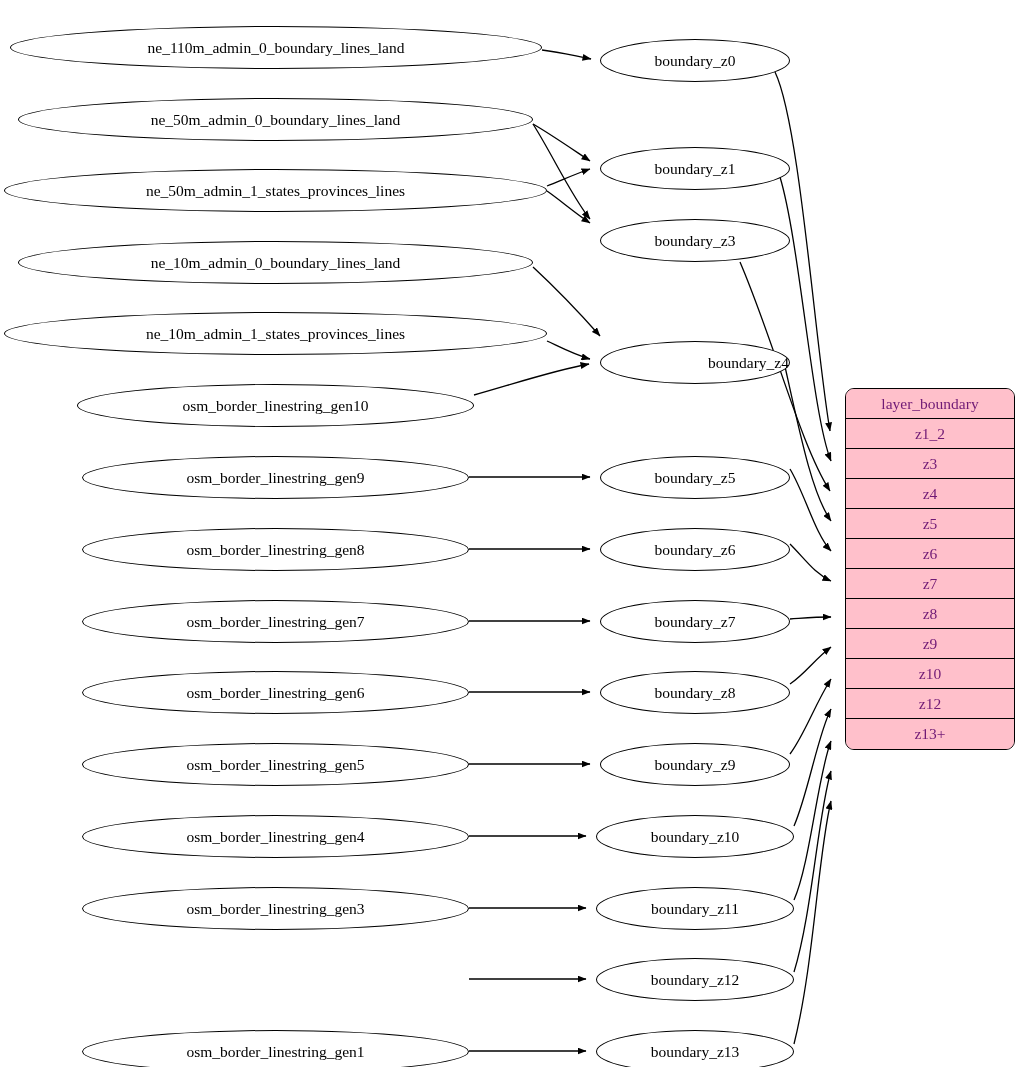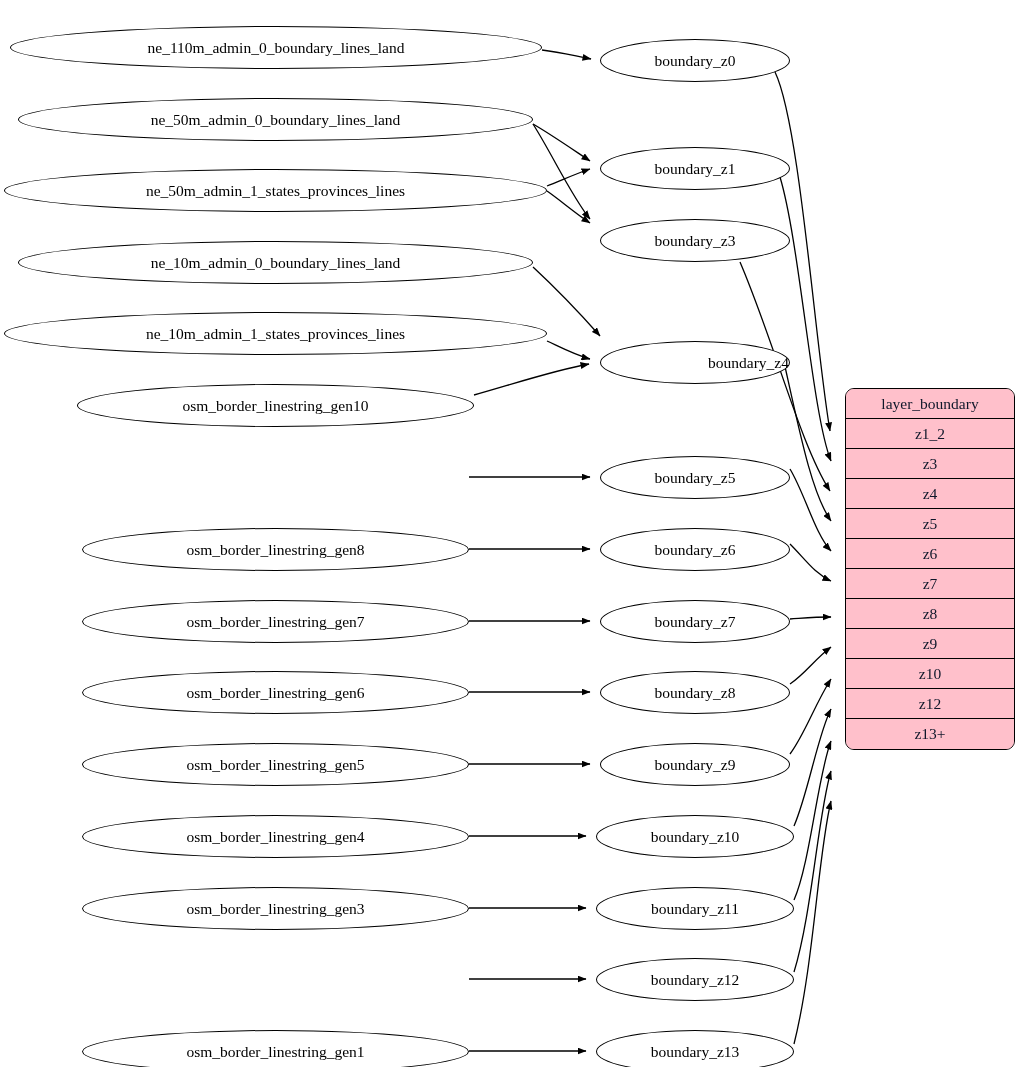--- a/index.html
+++ b/index.html
@@ -49,21 +49,21 @@
     width: 170px;
     left: 845px;
     top: 374px;
   }
   #record-table .rec-row {
     box-sizing: border-box;
     height: 30px;
     line-height: 29px;
     text-align: center;
     font-size: 15.5px;
-    color: #0f172a;
+    color: #701a75;
     border-bottom: 1px solid #000000;
     background: #ffc0cb;
   }
   #record-table .rec-row:last-child {
     border-bottom: none;
   }
   #record-table .rec-title {
     font-size: 15.5px;
   }
 </style>
@@ -125,20 +125,23 @@
   </div>
   <div class="node-ellipse" style="left:18px; top:227px; width:515px; height:43px;">
     <span>ne_10m_admin_0_boundary_lines_land</span>
   </div>
   <div class="node-ellipse" style="left:4px; top:298px; width:543px; height:43px;">
     <span>ne_10m_admin_1_states_provinces_lines</span>
   </div>
   <div class="node-ellipse" style="left:77px; top:370px; width:397px; height:43px;">
     <span>osm_border_linestring_gen10</span>
   </div>
+  <div class="node-ellipse" style="left:82px; top:442px; width:387px; height:43px;">
+    <span>osm_border_linestring_gen9</span>
+  </div>
   <div class="node-ellipse" style="left:82px; top:514px; width:387px; height:43px;">
     <span>osm_border_linestring_gen8</span>
   </div>
   <div class="node-ellipse" style="left:82px; top:586px; width:387px; height:43px;">
     <span>osm_border_linestring_gen7</span>
   </div>
   <div class="node-ellipse" style="left:82px; top:657px; width:387px; height:43px;">
     <span>osm_border_linestring_gen6</span>
   </div>
   <div class="node-ellipse" style="left:82px; top:729px; width:387px; height:43px;">

